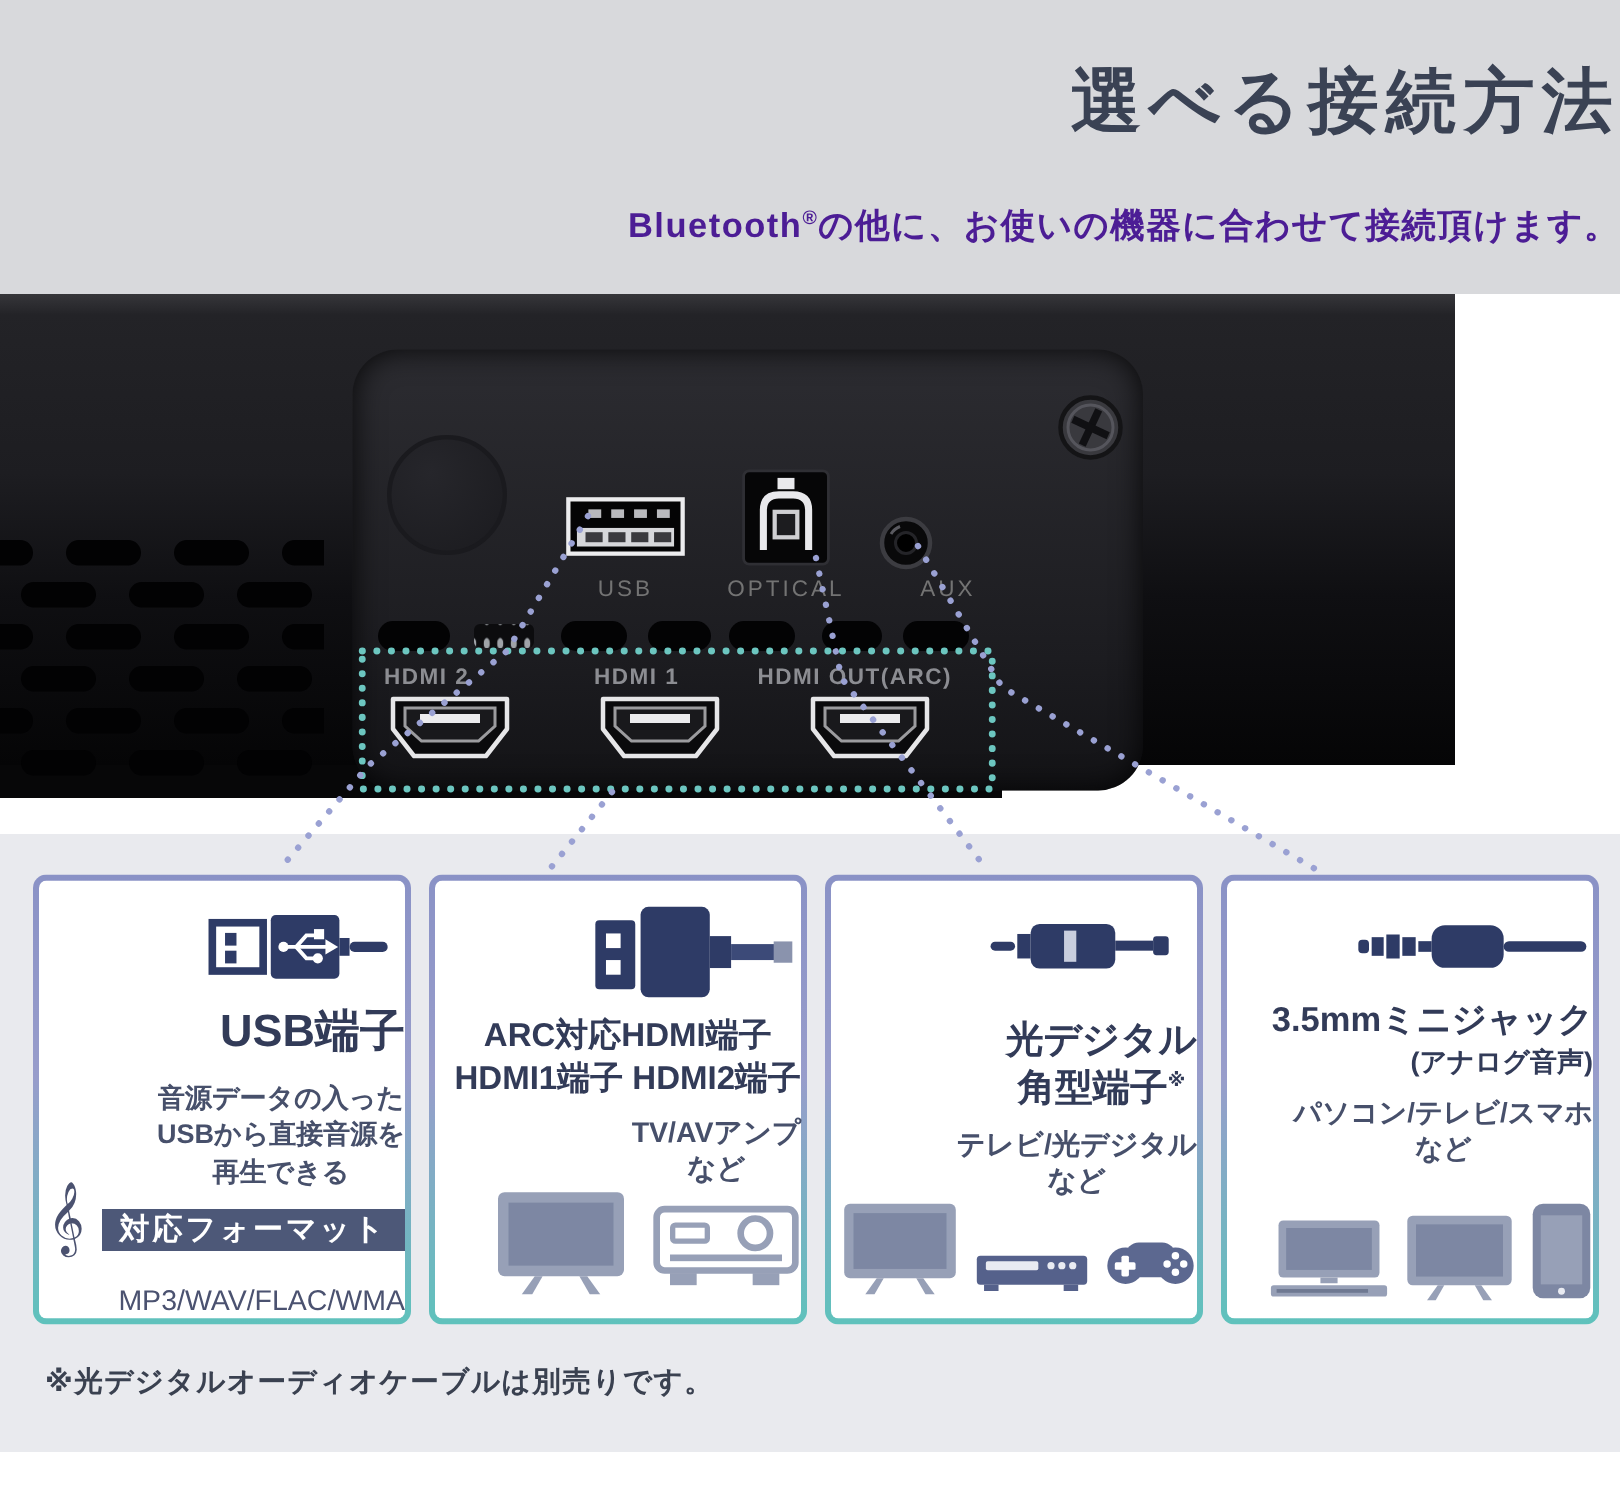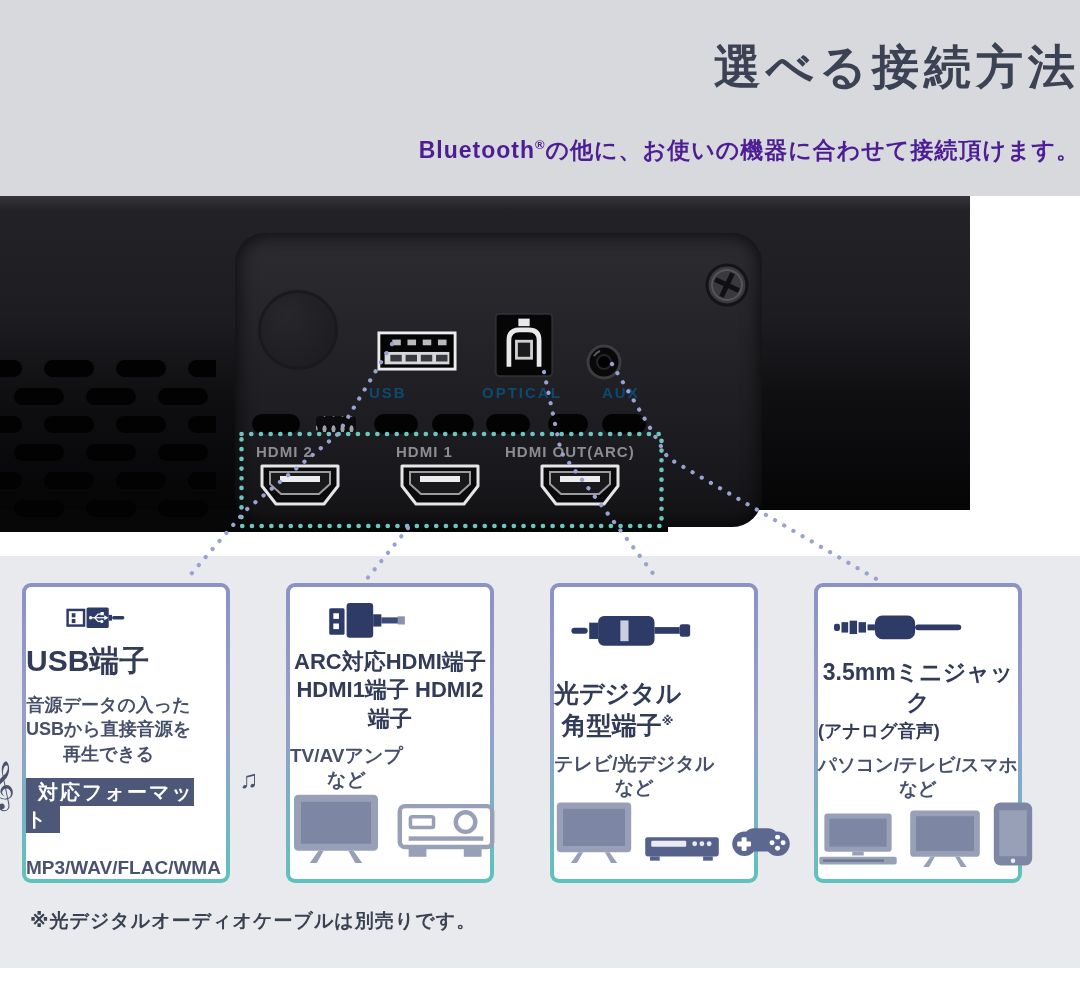--- a/index.html
+++ b/index.html
@@ -14,60 +14,60 @@
 
   
   .bar{position:absolute;left:0;top:196px;width:970px;height:314px;background:linear-gradient(180deg,#36363a 0,#232327 14px,#1d1d21 38%,#0f0f12 64%,#050506 100%)}
   .bar-ext{position:absolute;left:0;top:510px;width:668px;height:22px;background:#070708}
   .recess{position:absolute;left:235px;top:233px;width:527px;height:294px;border-radius:30px;background:linear-gradient(180deg,#2c2c31,#1c1c20 70%,#131316);box-shadow:inset 0 0 20px rgba(0,0,0,.85)}
   .circle-detail{position:absolute;left:258px;top:290px;width:80px;height:80px;border-radius:50%;border:3px solid #1a1a1e;background:radial-gradient(circle at 35% 30%,#26262b,#1b1b1f)}
   .usb-port{position:absolute;left:377px;top:330px}
   .optical-port{position:absolute;left:492px;top:312px}
   .aux-jack{position:absolute;left:586px;top:344px}
   .screw{position:absolute;left:704px;top:262px}
-  .port-label{position:absolute;top:384px;color:#0c4a6e;font-size:15px;font-weight:bold;letter-spacing:2px;text-align:left}
+  .port-label{position:absolute;top:384px;color:#737373;font-size:15px;font-weight:normal;letter-spacing:2px;text-align:center}
   .pl-usb{left:369px;width:96px}
   .pl-optical{left:482px;width:84px}
   .pl-aux{left:602px;width:60px}
   .mvent{position:absolute;top:414px;height:20px;background:#030304;border-radius:10px}
   .mconn{position:absolute;left:316px;top:416px;width:40px;height:16px;background:#0c0c0e;border-radius:4px;background-image:radial-gradient(#9fa3a8 1.8px,rgba(0,0,0,0) 2.3px);background-size:9px 16px;background-position:4px 5px}
   .hdmi-label{position:absolute;top:443px;color:#8c8d92;font-size:15px;font-weight:bold;letter-spacing:1px;}
   .hl-1{left:256px;width:88px}
   .hl-2{left:396px;width:88px}
   .hl-3{left:505px;width:160px}
   .hdmi-port{position:absolute;top:462px}
   .hp-1{left:256px}.hp-2{left:396px}.hp-3{left:536px}
   .left-vents{position:absolute;left:0;top:360px;width:216px;height:170px;overflow:hidden}
   .vrow{display:flex;gap:22px;margin-bottom:11px}
   .vent{width:50px;height:17px;background:#020203;border-radius:9px;flex:none}
 
   
   .overlay{position:absolute;left:0;top:0;width:1080px;height:1004px;pointer-events:none;z-index:4}
 
   
   .section{position:absolute;left:0;top:556px;width:1080px;height:412px;background:#e9eaee}
-  .card{position:absolute;top:27px;width:208px;height:300px;border-radius:9px;border:4px solid rgba(0,0,0,0);
+  .card{position:absolute;top:27px;width:252px;height:300px;border-radius:9px;border:4px solid rgba(0,0,0,0);
         background:linear-gradient(#fff,#fff) padding-box,linear-gradient(180deg,#8a92c6 0%,#989dcb 45%,#5fc2bc 100%) border-box;
-        display:flex;flex-direction:column;align-items:flex-start}
+        display:flex;flex-direction:column;align-items:flex-end}
   .card1{left:22px}.card2{left:286px}.card3{left:550px}.card4{left:814px}
   .ctitle{color:#323b58;font-weight:bold;text-align:center;line-height:1.3}
   .cdesc{color:#47506b;font-weight:bold;text-align:center}
   .t-big{font-size:30px;margin-top:10px}
   .t-med{font-size:22px;margin-top:8px}
   .t-c3{font-size:25px;margin-top:28px}
   .t-c4a{font-size:23px;margin-top:14px}
   .t-c4b{font-size:18px;margin-top:2px}
   .sup-note{font-size:12px;vertical-align:super}
   .d-c1{font-size:18px;line-height:1.38;margin-top:13px}
   .d-c2{font-size:19px;line-height:1.3;margin-top:10px}
   .badge-row{position:relative;margin-top:12px}
   .clef{position:absolute;left:-36px;top:-18px;font-size:42px;color:#4b5270}
   .notes{position:absolute;right:-32px;top:-14px;font-size:25px;color:#4b5270}
   .badge{background:#4d5878;color:#fff;font-weight:bold;font-size:20px;padding:3px 12px;letter-spacing:2px}
-  .formats{margin-top:24px;font-size:19px;font-weight:bold;color:#4b5270}
+  .formats{margin-top:24px;font-size:19px;font-weight:normal;color:#4b5270}
   .dev-row{display:flex;align-items:flex-end;gap:14px;margin-top:auto;margin-bottom:16px}
   .icon-slot{margin-top:18px}
   .footnote{position:absolute;left:30px;top:352px;font-size:19px;font-weight:bold;color:#3a4150;letter-spacing:1px}
 </style>
 </head>
 <body>
 
 <div class="header">
   <div class="title">選べる接続方法</div>
   <div class="subtitle"><span>Bluetooth</span><sup>®</sup><span>の他に、お使いの機器に合わせて接続頂けます。</span></div>

